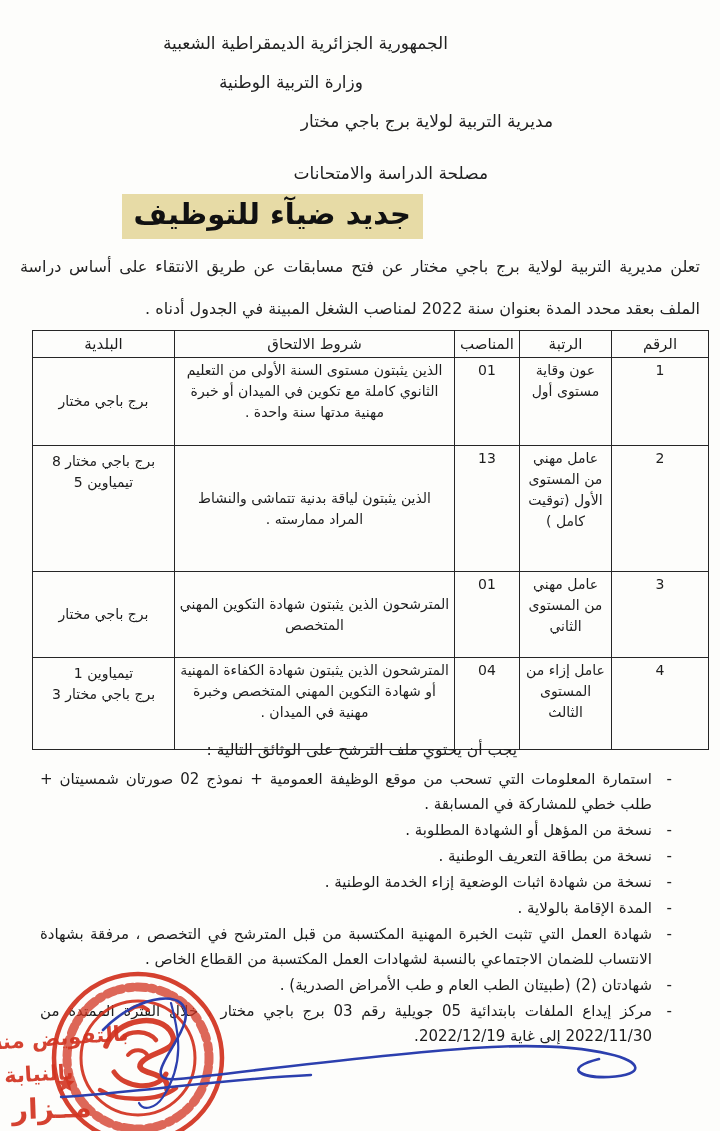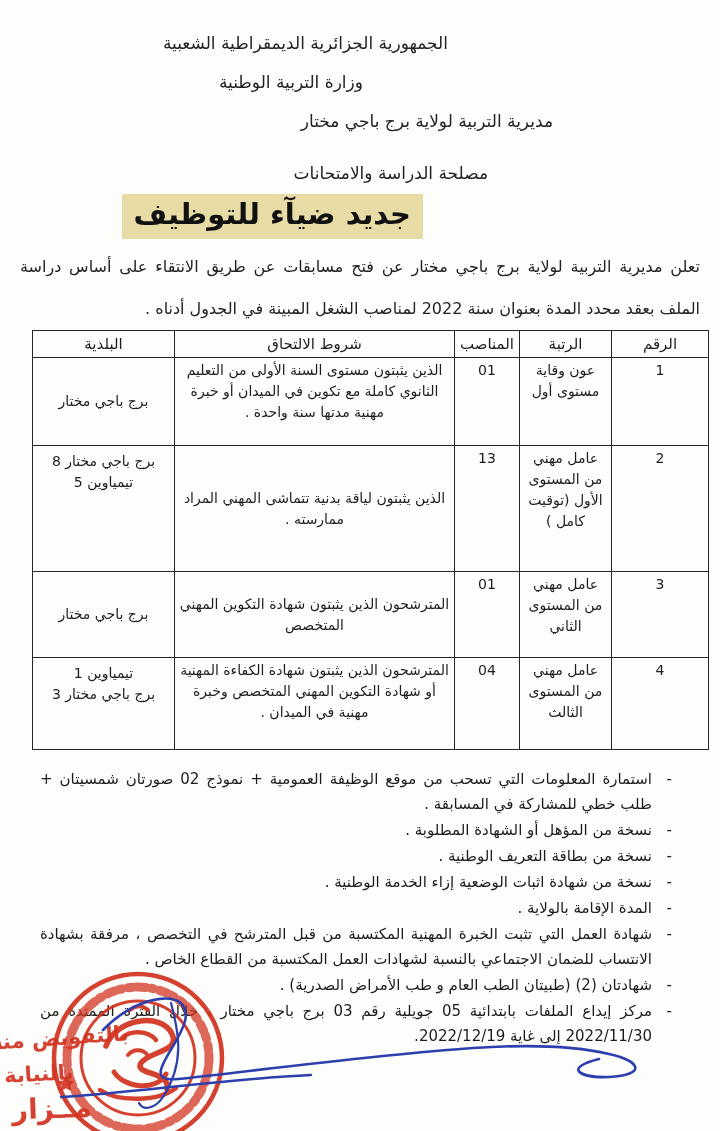--- a/index.html
+++ b/index.html
@@ -116,21 +116,21 @@
         <td>
             <div class="cell">2</div>
           </td>
         <td>
             <div class="cell">عامل مهني من المستوى الأول (توقيت كامل )</div>
           </td>
         <td>
             <div class="cell">13</div>
           </td>
         <td class="va-mid">
-            <div class="cell">الذين يثبتون لياقة بدنية تتماشى المهني المراد ممارسته .</div>
+            <div class="cell">الذين يثبتون لياقة بدنية تتماشى والنشاط المراد ممارسته .</div>
           </td>
         <td class="pad-top">
             <div class="cell pre">برج باجي مختار 8
 تيمياوين 5</div>
           </td>
       </tr>
       <tr style="height:86px">
         <td>
             <div class="cell">3</div>
           </td>
@@ -145,36 +145,37 @@
           </td>
         <td class="va-mid">
             <div class="cell pre">برج باجي مختار</div>
           </td>
       </tr>
       <tr style="height:92px">
         <td>
             <div class="cell">4</div>
           </td>
         <td>
-            <div class="cell">عامل مهني من المستوى الثالث</div>
+            <div class="cell">عامل إزاء من المستوى الثالث</div>
           </td>
         <td>
             <div class="cell">04</div>
           </td>
         <td class="cond-right">
             <div class="cell">المترشحون الذين يثبتون شهادة الكفاءة المهنية أو شهادة التكوين المهني المتخصص وخبرة مهنية في الميدان .</div>
           </td>
         <td class="pad-top">
             <div class="cell pre">تيمياوين 1
 برج باجي مختار 3</div>
           </td>
       </tr>
     </tbody>
   </table>
 
+  <div class="docs-note">يجب أن يحتوي ملف الترشح على الوثائق التالية :</div>
 
   <div class="docs-list">
     <div class="doc-item">
       <span class="doc-dash">-</span>
       <span class="doc-text">استمارة المعلومات التي تسحب من موقع الوظيفة العمومية + نموذج 02 صورتان شمسيتان + طلب خطي للمشاركة في المسابقة .</span>
     </div>
     <div class="doc-item">
       <span class="doc-dash">-</span>
       <span class="doc-text">نسخة من المؤهل أو الشهادة المطلوبة .</span>
     </div>

